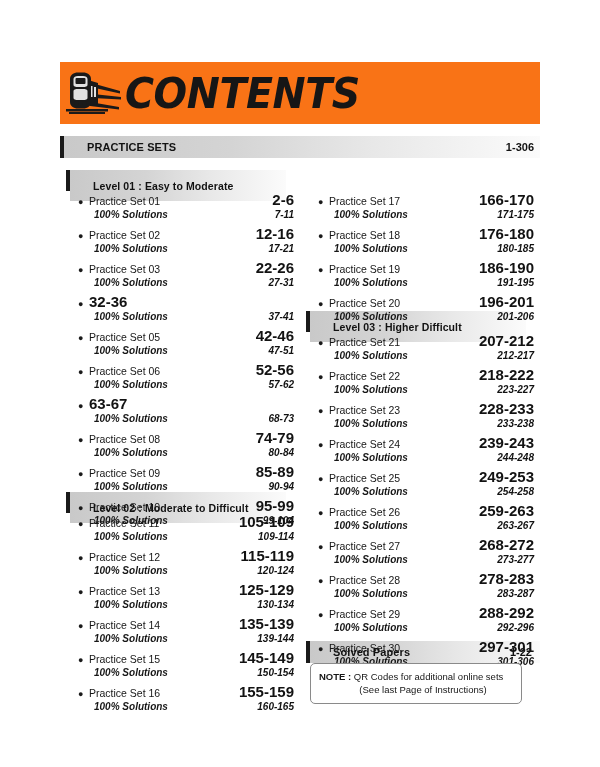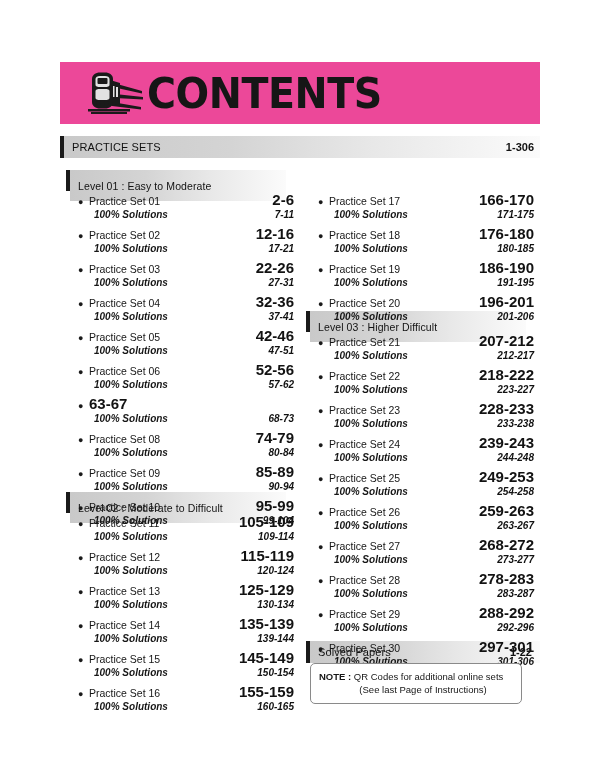--- a/index.html
+++ b/index.html
@@ -24,25 +24,25 @@
     background: #fff;
   }
 
   
   .header-band {
     position: absolute;
     left: 60px;
     top: 62px;
     width: 480px;
     height: 62px;
-    background: #ec4899;
+    background: #f97316;
     display: flex;
     align-items: center;
-    padding-left: 22px;
     box-sizing: border-box;
+    font-style: italic;
   }
   .train-icon {
     width: 62px;
     height: 44px;
     flex: 0 0 auto;
     margin-right: 2px;
     display: block;
   }
   .contents-title {
     font-family: "DejaVu Sans", sans-serif;
@@ -68,22 +68,22 @@
   .bar .tab {
     position: absolute;
     left: -4px;
     top: 0;
     width: 4px;
     height: 21px;
     background: #1a1a1a;
   }
   .bar-label {
     font-size: 10.5px;
-    font-weight: normal;
-    padding-left: 8px;
+    font-weight: bold;
+    padding-left: 23px;
     color: #121212;
     letter-spacing: 0.1px;
   }
   .bar-pages {
     position: absolute;
     right: 6px;
     font-size: 10.5px;
     font-weight: bold;
     color: #121212;
   }
@@ -288,21 +288,20 @@
         </div>
         <div class="row sol">
           <span class="bullet">●</span>
           <span class="title">100% Solutions</span>
           <span class="pages">27-31</span>
         </div>
       </div>
       <div class="entry">
         <div class="row">
           <span class="bullet">●</span>
-          <span class="title">Practice Set 04</span>
           <span class="pages">32-36</span>
         </div>
         <div class="row sol">
           <span class="bullet">●</span>
           <span class="title">100% Solutions</span>
           <span class="pages">37-41</span>
         </div>
       </div>
       <div class="entry">
         <div class="row">

